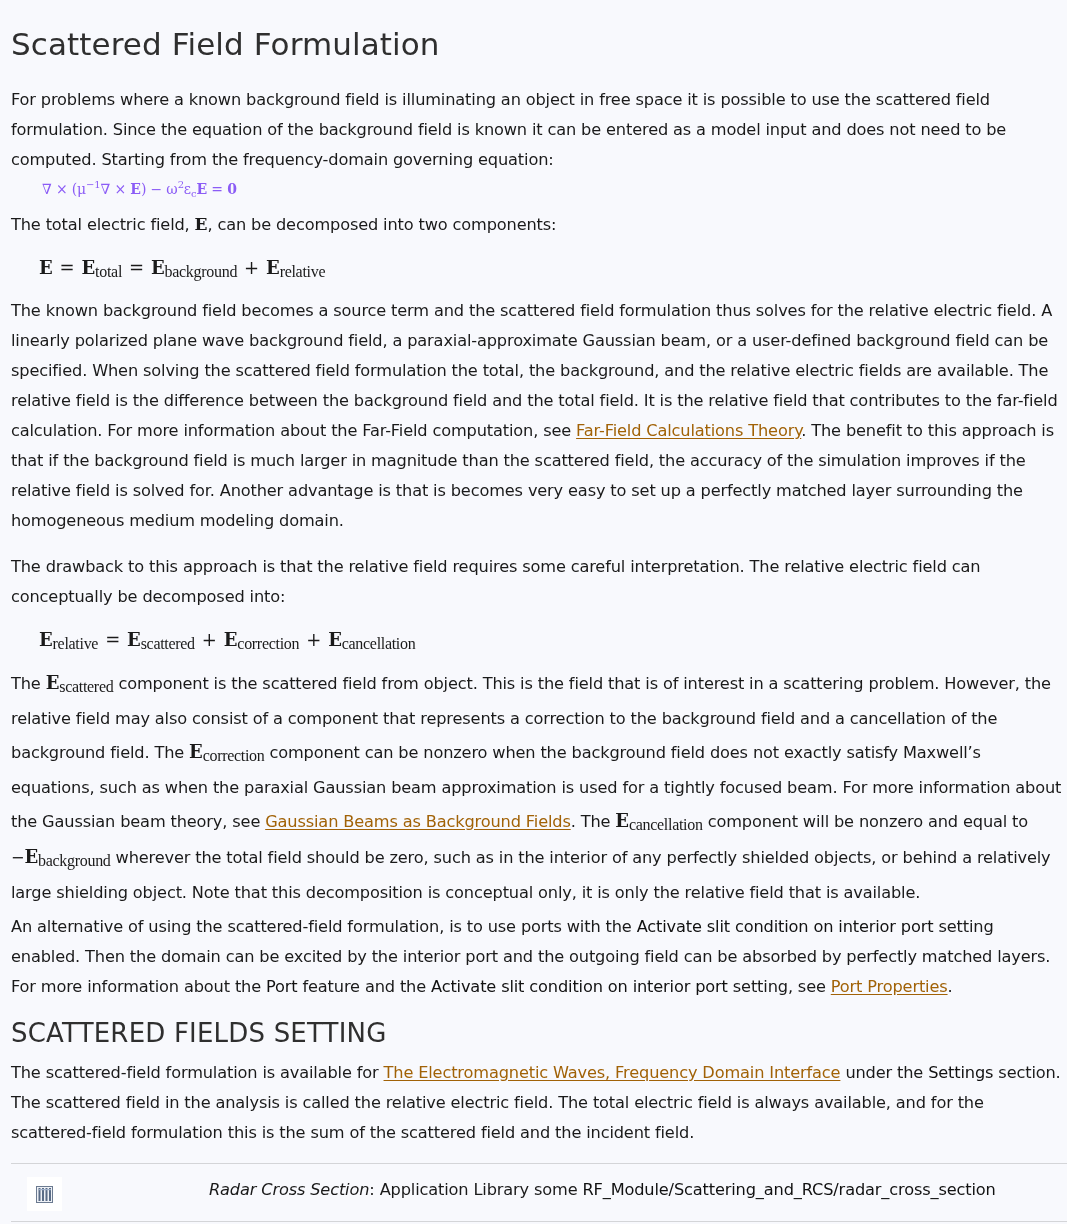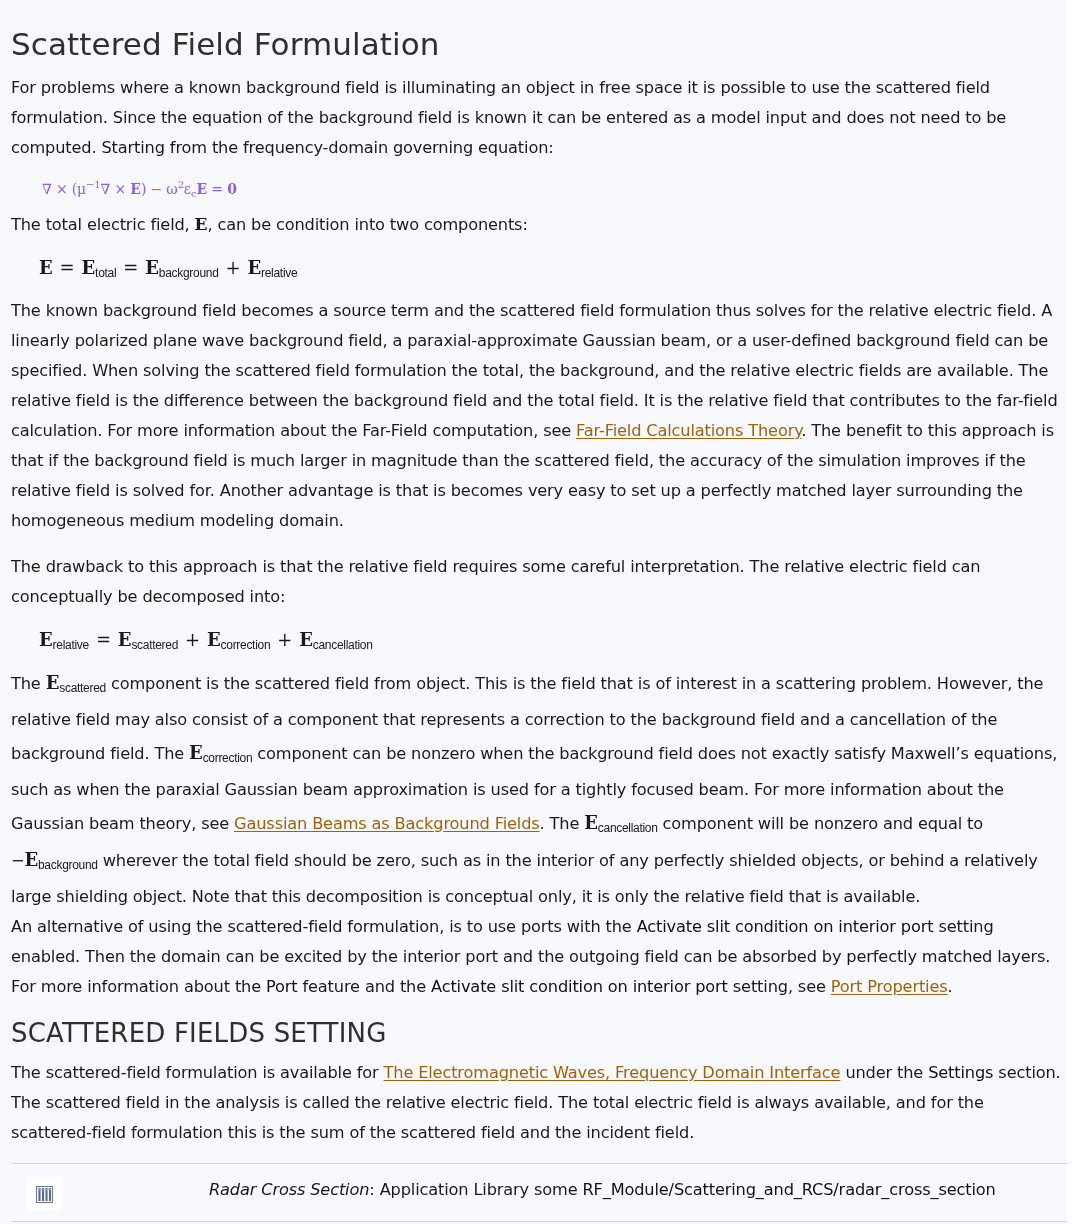--- a/index.html
+++ b/index.html
@@ -24,21 +24,21 @@
     letter-spacing: 0.1px;
   }
   h2 {
     margin: 0; position: absolute; left: 0;
     font-weight: normal; font-size: 26px; line-height: 30px; color: #2f2f2f;
     letter-spacing: 0.2px;
   }
   p { margin: 0; position: absolute; left: 0; width: 1056px; }
   .eq { position: absolute; font-family: "DejaVu Serif", "Liberation Serif", serif; color: #1a1a1a; }
   .eq b { font-weight: bold; }
-  .sub { font-family: Liberation Sans, sans-serif; font-size: 12px; vertical-align: -3px; letter-spacing: -0.3px; }
+  .sub { font-family: Liberation Serif, serif; font-size: 16px; vertical-align: -3px; letter-spacing: -0.3px; }
   .E { font-family: "DejaVu Serif", "Liberation Serif", serif; font-weight: bold; font-size: 18px; }
   .op { font-family: "DejaVu Serif", "Liberation Serif", serif; font-size: 18px; padding: 0 2px; }
   a { color: #a16207; text-decoration: underline; text-underline-offset: 2px; }
   strong { font-weight: normal; color: #111; }
   .hr { position: absolute; left: 0; width: 1056px; height: 1px; background: #d4d5d8; }
   .libbox {
     position: absolute; left: 16px; top: 1177px; width: 35px; height: 34px;
     background: #ffffff; display: flex; align-items: center; justify-content: center;
   }
   .libline {
@@ -48,27 +48,27 @@
 </style>
 </head>
 <body>
 
 <div class="page"></div>
 
 <div class="content">
 
   <h1>Scattered Field Formulation</h1>
 
-  <p style="top:73px">For problems where a known background field is illuminating an object in free space it is possible to use the scattered field formulation. Since the equation of the background field is known it can be entered as a model input and does not need to be computed. Starting from the frequency-domain governing equation:</p>
+  <p style="top:85px">For problems where a known background field is illuminating an object in free space it is possible to use the scattered field formulation. Since the equation of the background field is known it can be entered as a model input and does not need to be computed. Starting from the frequency-domain governing equation:</p>
 
   <div class="eq" style="left:31px; top:175px; font-size:14px; line-height:20px; color:#8b5cf6;">
     <span>∇ × (μ</span><sup style="font-size:10px">−1</sup><span>∇ × </span><b>E</b><span>) − ω</span><sup style="font-size:10px">2</sup><span>ε</span><sub style="font-size:10px">c</sub><b>E</b><span> = </span><b>0</b>
   </div>
 
-  <p style="top:209px"><span>The total electric field, </span><span class="E" style="font-size:17px">E</span><span>, can be condition into two components:</span></p>
+  <p style="top:209px"><span>The total electric field, </span><span class="E" style="font-size:17px">E</span><span>, can be decomposed into two components:</span></p>
 
   <div class="eq" style="left:28px; top:253px; line-height:30px;">
     <span class="E">E</span>
     <span class="op">=</span>
     <span class="E">E</span><span class="sub">total</span>
     <span class="op">=</span>
     <span class="E">E</span><span class="sub">background</span>
     <span class="op">+</span>
     <span class="E">E</span><span class="sub">relative</span>
   </div>

